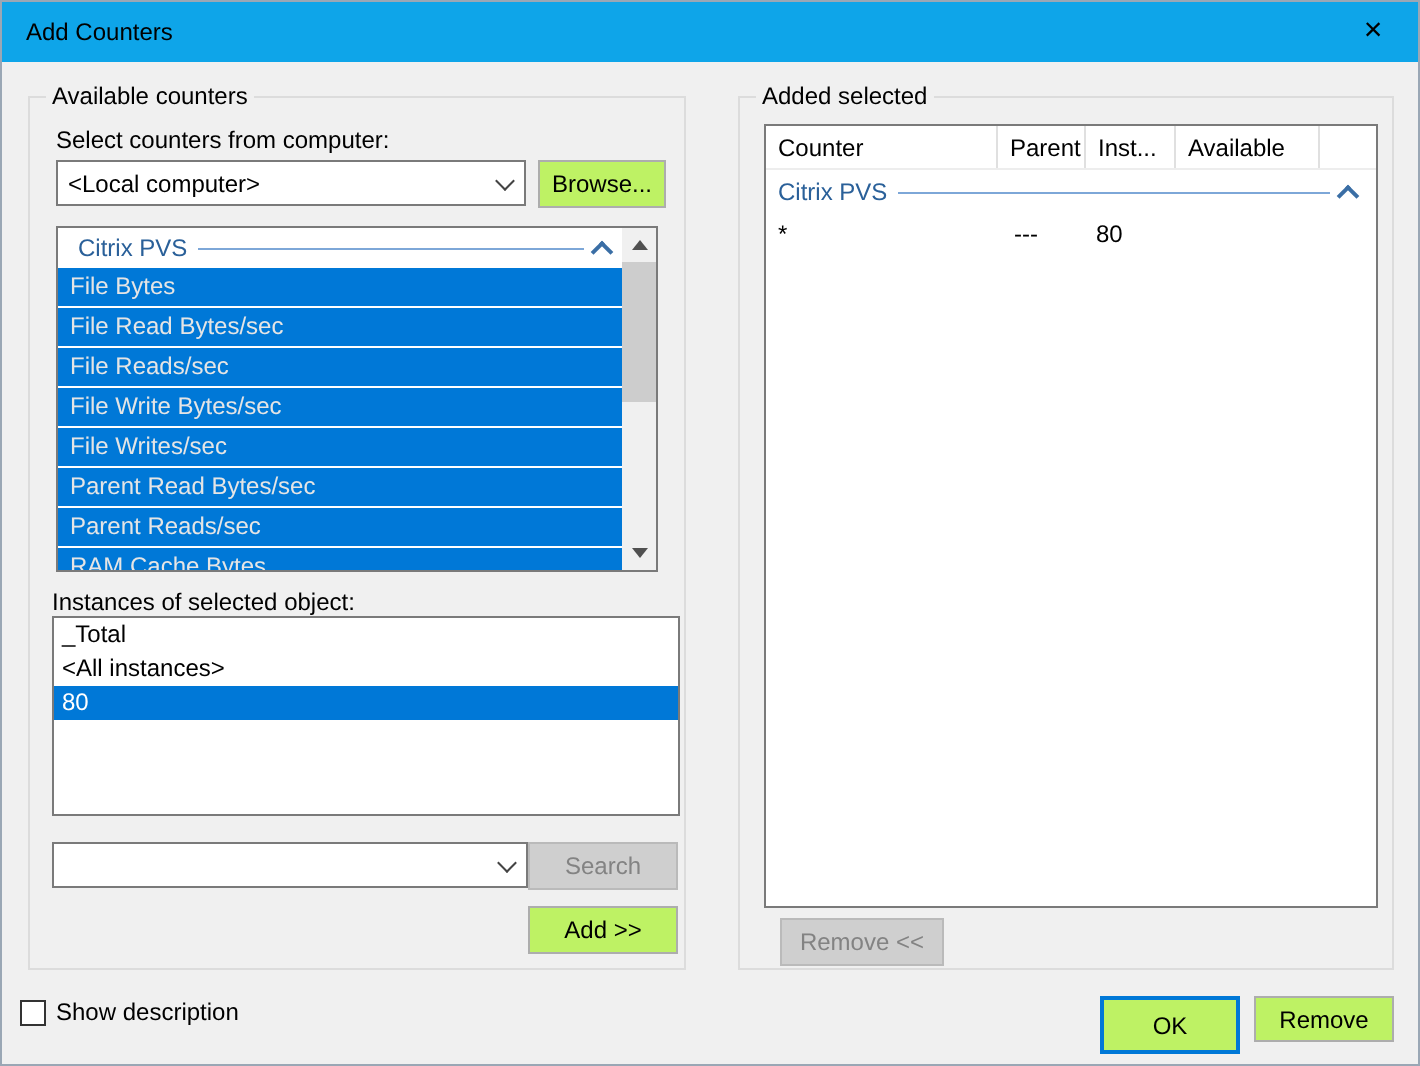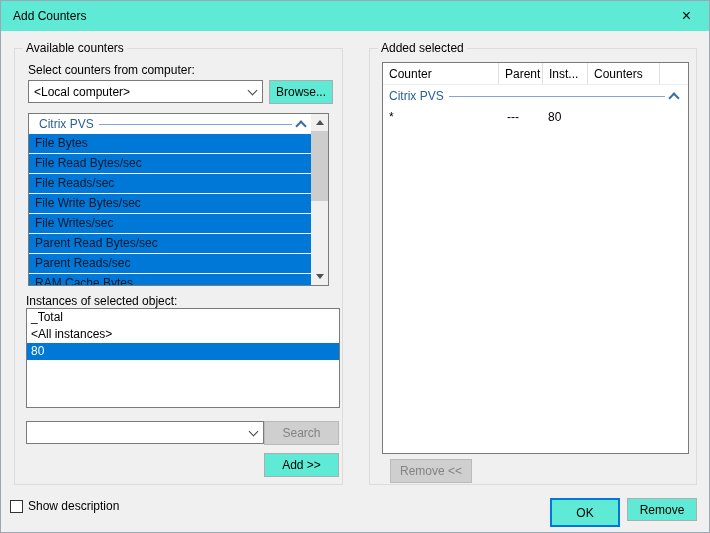--- a/index.html
+++ b/index.html
@@ -3,21 +3,21 @@
 <meta charset="utf-8">
 <style>
   * { box-sizing: border-box; margin: 0; padding: 0; }
   html,body { background:#555; }
   body { font-family: "Liberation Sans", sans-serif; font-size: 12px; color:#000; }
 
   .dialog { position:relative; width:710px; height:533px; background:#f0f0f0;
             border:1px solid #9aa7b5; overflow:hidden; cursor:default; }
 
   
-  .titlebar { position:absolute; top:0; left:0; right:0; height:30px; background:#5eead4;
+  .titlebar { position:absolute; top:0; left:0; right:0; height:30px; background:#0ea5e9;
               display:flex; align-items:center; }
   .title { padding-left:12px; font-size:12px; }
   .close-btn { position:absolute; right:0; top:0; width:45px; height:29px;
                display:flex; align-items:center; justify-content:center; }
   .close-glyph { font-size:16px; line-height:16px; }
 
   
   .groupbox { position:absolute; border:1px solid #dcdcdc; }
   .gb-left  { left:13px;  top:47px; width:329px; height:437px; }
   .gb-right { left:368px; top:47px; width:328px; height:437px; }
@@ -34,42 +34,42 @@
   .search-combo   { left:11px; top:372px; width:238px; }
   .combo-text { flex:1; padding-left:5px; white-space:nowrap; overflow:hidden; }
   .combo-arrow { width:19px; height:100%; display:flex; align-items:center; justify-content:center; }
   .chev { display:inline-block; width:7px; height:7px;
           border-left:1px solid #444; border-top:1px solid #444; }
   .chev.down { transform:rotate(225deg); margin-top:-3px; }
   .chev.up   { transform:rotate(45deg);  margin-top:4px; }
   .chev.blue { border-color:#3a6ea5; border-width:2px; width:8px; height:8px; }
 
   
-  .btn { position:absolute; background:#5eead4; border:1px solid #adadad;
+  .btn { position:absolute; background:#bef264; border:1px solid #adadad;
          font-family:"Liberation Sans", sans-serif; font-size:12px; color:#000; }
   .btn:disabled { background:#cfcfcf; border-color:#bababa; color:#838383; }
   .browse-btn { left:254px; top:31px;  width:64px; height:24px; }
   .search-btn { left:249px; top:372px; width:75px; height:24px; }
   .add-btn    { left:249px; top:404px; width:75px; height:24px; }
   .remove-btn { left:20px;  top:410px; width:82px; height:24px; }
   .ok-btn     { left:549px; top:497px; width:70px; height:29px; border:2px solid #0078d7; }
   .cancel-btn { left:626px; top:497px; width:70px; height:23px; }
 
   
   .listbox { position:absolute; background:#fff; border:1px solid #7a7a7a; overflow:hidden; }
   .counters-list  { left:13px; top:64px;  width:301px; height:173px; }
   .instances-list { left:11px; top:259px; width:314px; height:100px; }
   .list-content { position:absolute; left:0; top:0; right:17px; bottom:0; overflow:hidden; }
 
   .group-header { height:20px; display:flex; align-items:center; padding:0 6px 0 10px; }
   .gh-text { color:#2a6099; white-space:nowrap; }
   .gh-line { flex:1; height:1px; background:#7da7d8; margin:0 5px; }
 
   .list-item { height:19px; line-height:19px; padding-left:6px; margin-bottom:1px;
-               background:#0078d7; color:#0f172a; white-space:nowrap; overflow:hidden; }
+               background:#0078d7; color:#e5e5e5; white-space:nowrap; overflow:hidden; }
 
   .inst-item { height:17px; line-height:17px; padding-left:4px; white-space:nowrap; }
   .inst-item.sel { background:#0078d7; color:#fff; }
 
   
   .vscroll { position:absolute; top:0; right:0; width:17px; bottom:0; background:#f0f0f0; }
   .scroll-btn { position:absolute; left:0; width:17px; height:17px;
                 display:flex; align-items:center; justify-content:center; }
   .scroll-btn.up { top:0; }  .scroll-btn.down { bottom:0; }
   .tri-up   { width:0; height:0; border-left:4px solid transparent; border-right:4px solid transparent; border-bottom:5px solid #505050; }
@@ -163,21 +163,21 @@
   </div>
 
   <div class="groupbox gb-right">
     <span class="gb-label">Added selected</span>
 
     <div class="table">
       <div class="thead">
         <div class="th c1">Counter</div>
         <div class="th c2">Parent</div>
         <div class="th c3">Inst...</div>
-        <div class="th c4">Counters</div>
+        <div class="th c4">Available</div>
         <div class="th c5"></div>
       </div>
       <div class="tgroup-row">
         <span class="gh-text">Citrix PVS</span>
         <span class="gh-line"></span>
         <i class="chev up blue"></i>
       </div>
       <div class="trow">
         <div class="td c1">*</div>
         <div class="td c2">---</div>

